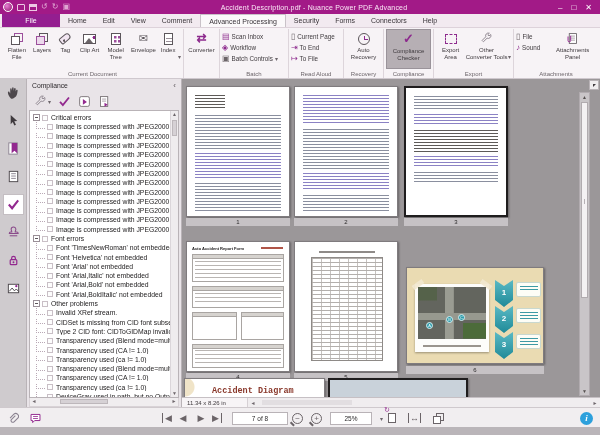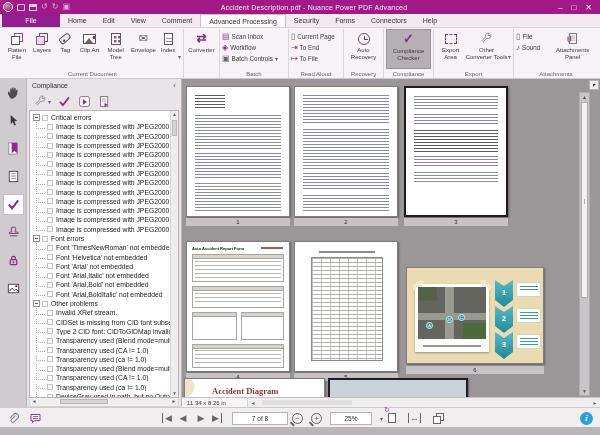--- a/index.html
+++ b/index.html
@@ -149,21 +149,21 @@
           clip-path:polygon(0 0,50% 22%,100% 0,100% 74%,50% 100%,0 74%);
           color:#fff; font-size:8px; font-weight:bold; text-align:center; line-height:26px; }
   .stepbox { position:absolute; left:109px; width:25px; height:15px; background:#fdfdf6; border:1px solid #c8d8cf;
              border-radius:2px; padding:3px 2px 0 3px; }
   .stepbox i { display:block; height:1px; background:#3d9aa5; margin-bottom:2px; }
 
   
   .page7bg { background:
       radial-gradient(circle at 6px 34px, #ead9b4 0 13px, transparent 14px),
       radial-gradient(circle at 0px 8px, #f0e4c8 0 9px, transparent 10px), #fff; }
-  .p7title { position:absolute; left:27px; top:7px; font-family:Liberation Serif, serif; font-weight:bold;
+  .p7title { position:absolute; left:27px; top:7px; font-family:Liberation Mono, monospace; font-weight:bold;
              font-size:8.5px; color:#8a392c; }
   .p7hl { position:absolute; left:27px; top:21px; width:62px; height:6px; background:#bcd3ea; }
 
   
   .photo8 { background:linear-gradient(to bottom,#c9d2da 0 46%,#b5b1a6 46% 64%,#8e8a80 64%); }
   .bldg { position:absolute; left:0; top:34%; width:46%; height:30%; background:#6f695f; }
   .bldg2 { position:absolute; left:50%; top:44%; width:50%; height:22%; background:#7c766b; }
 
   
   .corner-btn { position:absolute; right:1px; top:1px; width:10px; height:10px; background:#f0edef;

